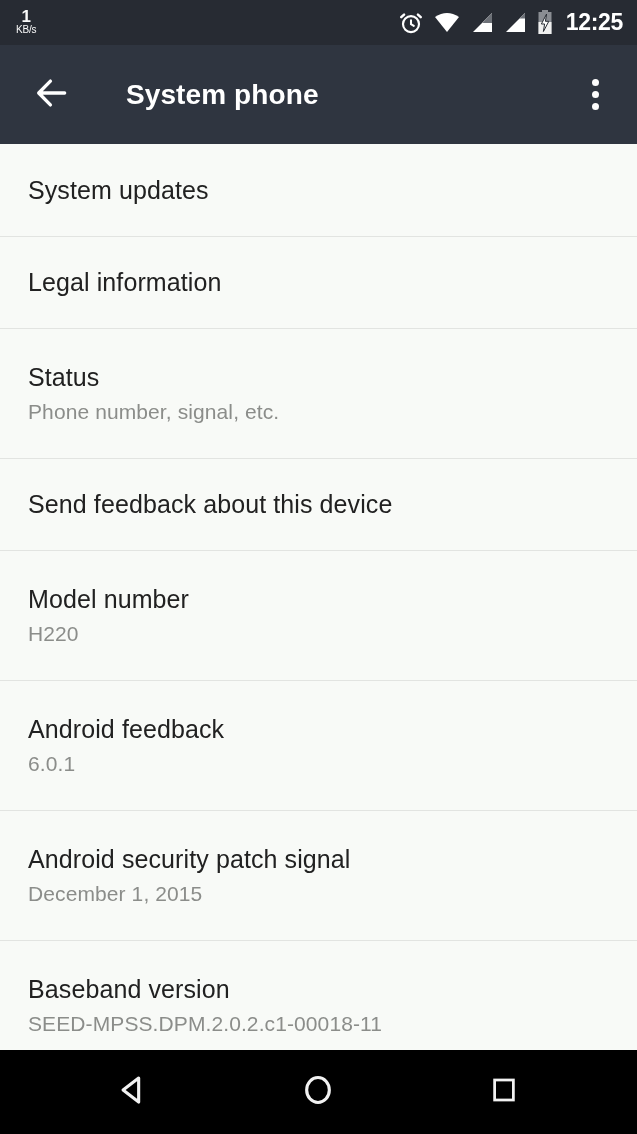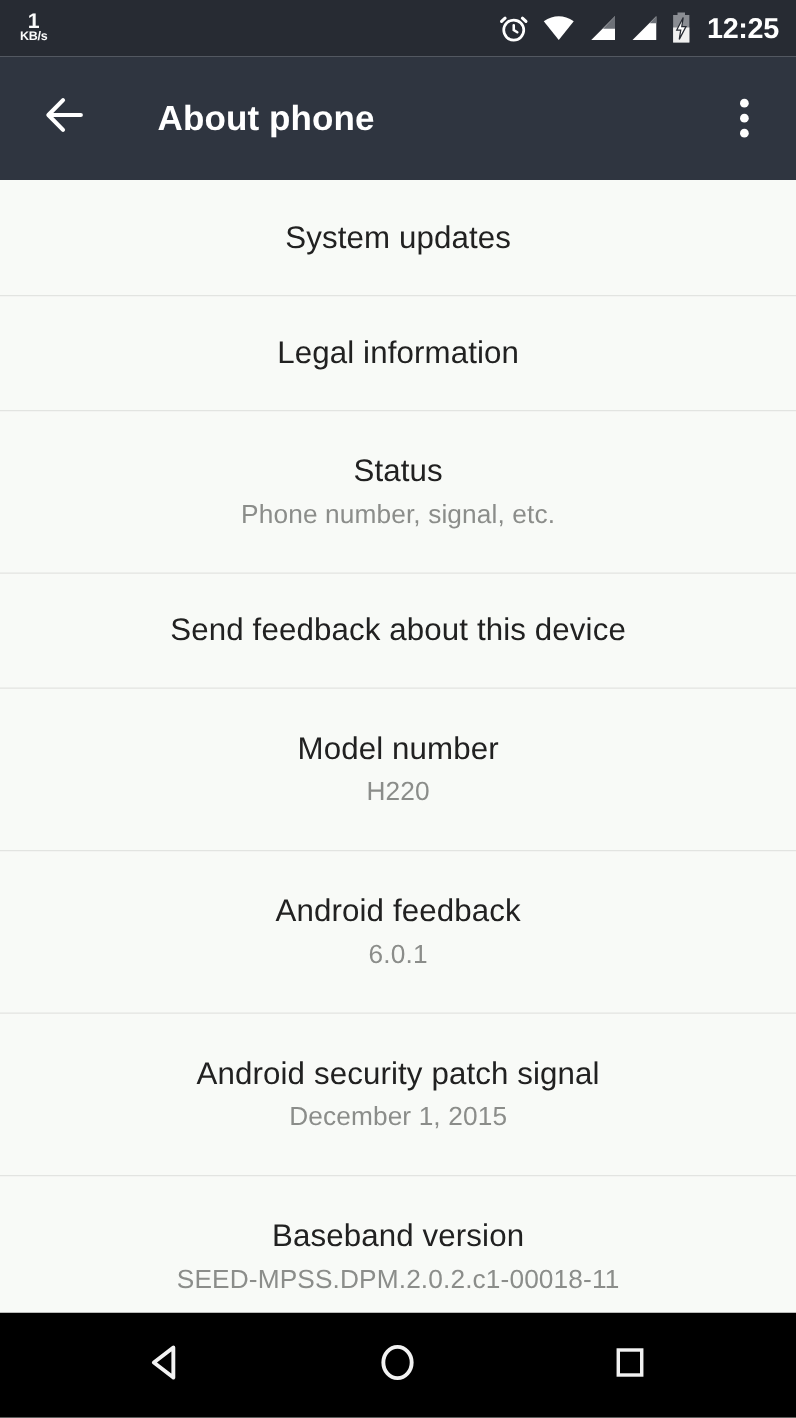--- a/index.html
+++ b/index.html
@@ -42,21 +42,21 @@
     color: #fbfbfb;
   }
   .netspeed .ns-val {
     font-size: 17px;
     font-weight: bold;
     letter-spacing: 0px;
     line-height: 15px;
   }
   .netspeed .ns-unit {
     font-size: 10px;
-    font-weight: bold;
+    font-weight: normal;
     line-height: 12px;
     letter-spacing: -0.2px;
   }
   .status-right {
     display: flex;
     align-items: center;
     gap: 9px;
   }
   .status-right svg { display: block; }
   .clock {
@@ -115,21 +115,20 @@
     border-radius: 50%;
     background: #fdfdfd;
   }
 
   
   .list {
     flex: 1 1 auto;
     background: #f8faf7;
     overflow: hidden;
     position: relative;
-    text-align: center;
   }
   .row {
     position: relative;
     padding: 0 28px;
     box-sizing: border-box;
     display: flex;
     flex-direction: column;
     justify-content: center;
     cursor: pointer;
   }
@@ -227,21 +226,21 @@
   </div>
 
   <div class="app-bar">
     <div class="back-btn">
       <span>
         <svg width="38" height="38" viewBox="0 0 24 24">
           <path d="M20 12 H4.5 M11 4.5 L3.6 12 L11 19.5" fill="none" stroke="#ffffff" stroke-width="2.1" stroke-linecap="round" stroke-linejoin="round"></path>
         </svg>
       </span>
     </div>
-    <div class="app-title">About phone</div>
+    <div class="app-title">System phone</div>
     <div class="overflow-btn">
       <span style="display:flex;flex-direction:column;gap:5px;">
         <i></i>
           <i></i>
           <i></i>
       </span>
     </div>
   </div>
 
   <div class="list">

